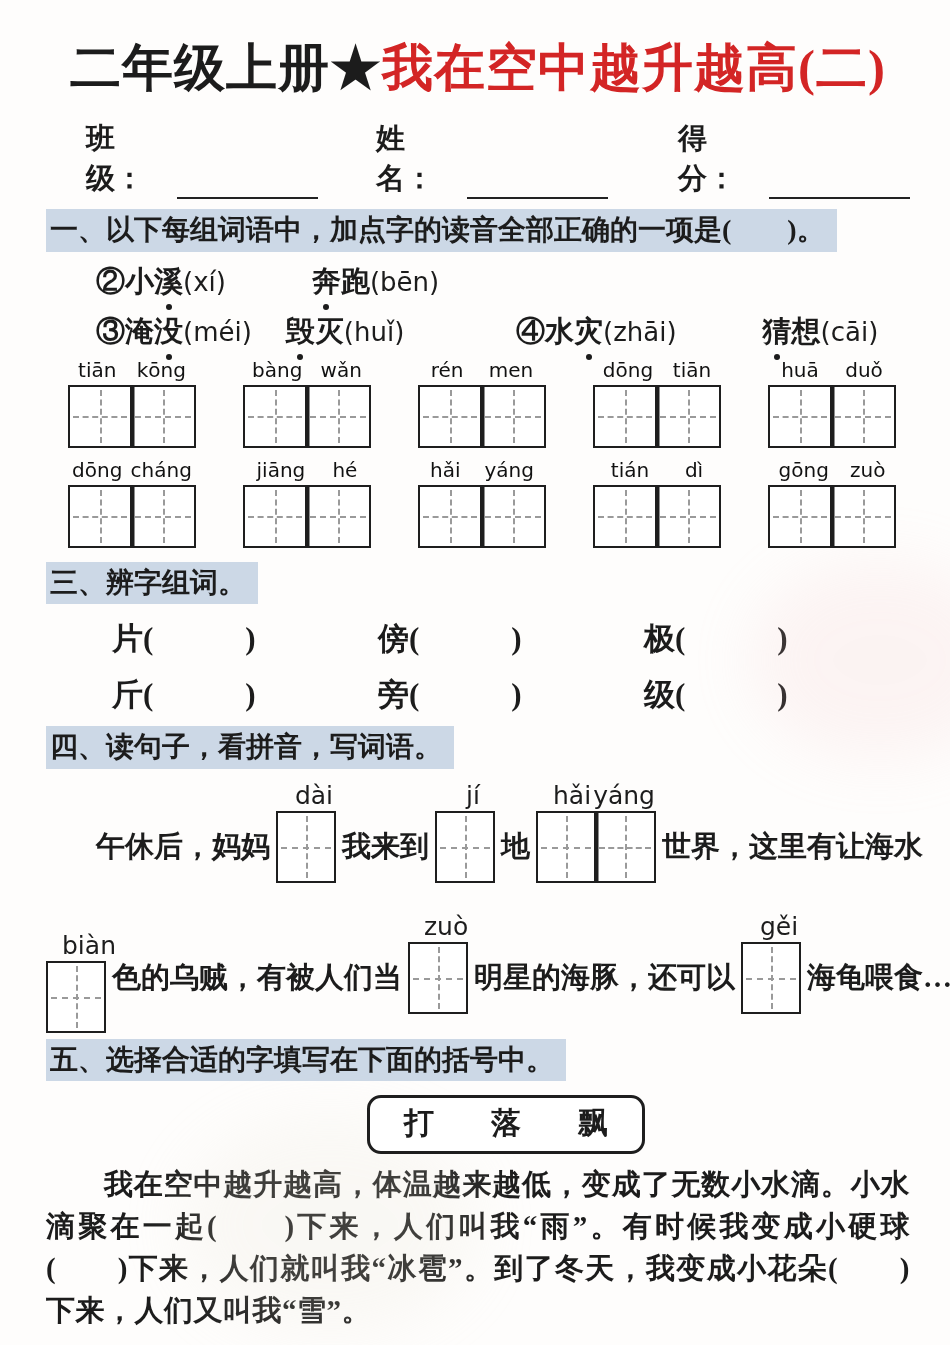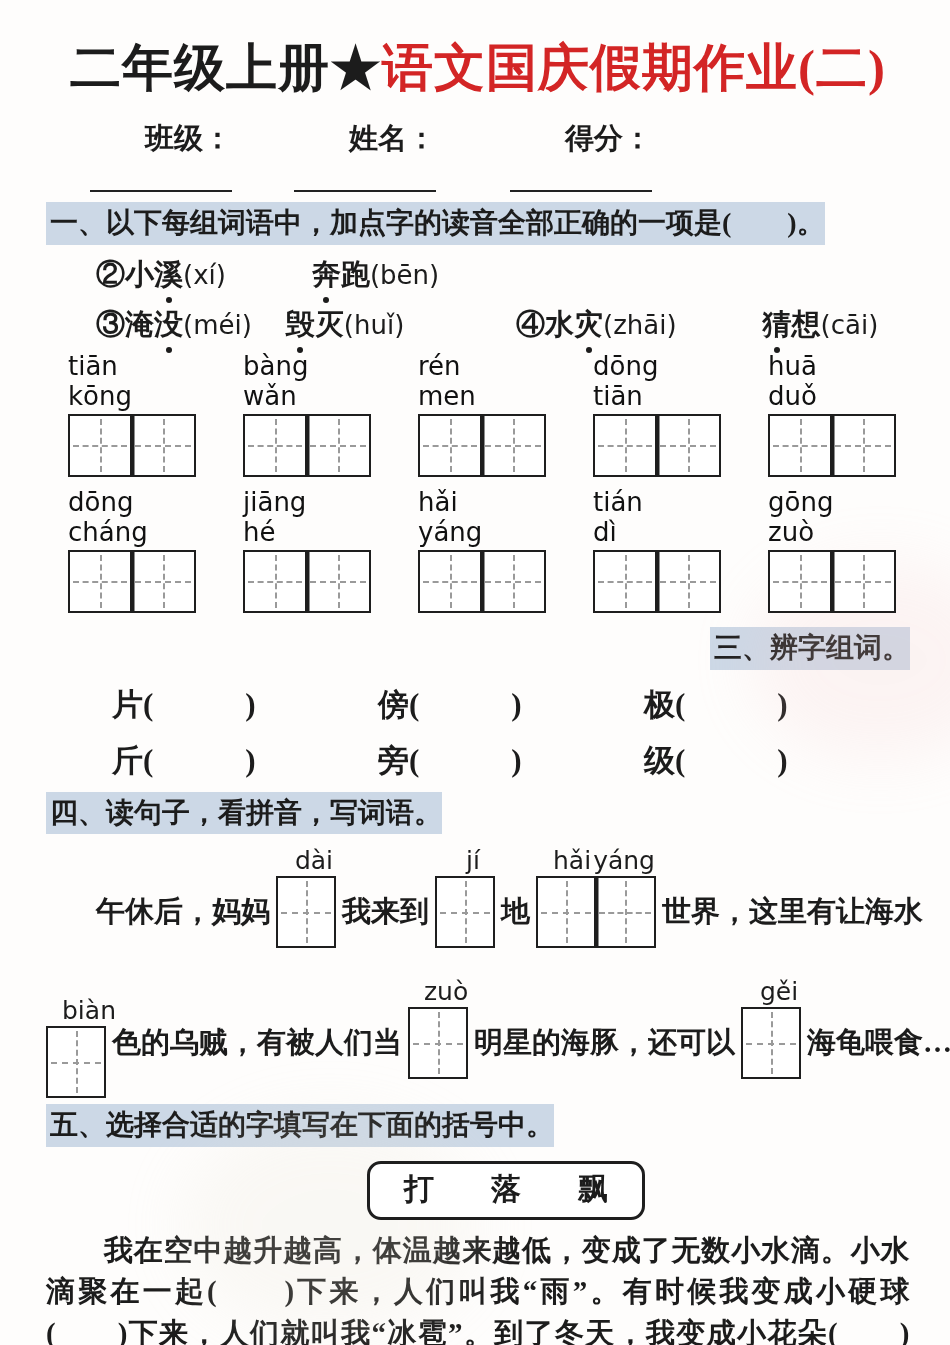--- a/index.html
+++ b/index.html
@@ -14,50 +14,50 @@
   .bgblob { position:absolute; border-radius:50%; filter:blur(30px); opacity:.18; pointer-events:none; }
   .blob1 { width:260px; height:200px; right:-60px; top:560px; background:#f3c9c9; }
   .blob2 { width:300px; height:220px; left:180px; bottom:10px; background:#e7e2d2; }
 
   
   .title { text-align:center; font-size:51px; font-weight:900; letter-spacing:1px; white-space:nowrap; }
   .title .red { color:#d32525; }
 
   
   .fields { display:flex; margin:16px 0 0 40px; font-size:29px; font-weight:700; }
-  .fields .fld { display:flex; align-items:flex-end;flex-direction:column; }
+  .fields .fld { display:flex; align-items:flex-end; }
   .fields .fld + .fld { margin-left:42px; }
   .blank { display:inline-block; width:142px; border-bottom:2.5px solid #222; height:1.15em; margin-left:4px; }
   .fields .f2 { margin-left:58px !important; }
   .fields .f3 { margin-left:70px !important; }
 
   
   .shead {
     display:inline-block; background:#ccd8e6; font-size:28px; font-weight:700;
-    padding:4px 0 5px 4px; line-height:1.2;
+    padding:4px 12px 5px 4px; line-height:1.2;
   }
-  .mt1{margin-top:10px;} .mt2{margin-top:14px;text-align:right;} .mt3{margin-top:6px;}
+  .mt1{margin-top:10px;} .mt2{margin-top:14px;} .mt3{margin-top:6px;}
 
   
   .optrow { display:flex; margin:10px 0 0 50px; font-size:29px; font-weight:600; }
   .optrow .lcol { width:420px; display:flex; }
   .optrow .lcol .witem + .witem { margin-left:34px; }
   .optrow .rcol { display:flex; }
   .optrow .rcol .witem + .witem { margin-left:86px; }
   .witem { white-space:nowrap; }
   .py { font-family:"DejaVu Sans","Liberation Sans",sans-serif; font-size:26px; font-weight:400; }
   .dc { position:relative; display:inline-block; }
   .dc::after { content:""; position:absolute; width:6px; height:6px; border-radius:50%;
                background:#1c1c1c; left:50%; transform:translateX(-50%); bottom:-8px; }
 
   
   .pyrow { display:flex; justify-content:space-between; margin:6px 14px 0 22px; }
   .pyg {}
   .pyl { display:flex; justify-content:space-around; font-family:"DejaVu Sans","Liberation Sans",sans-serif;
-         font-size:26px; color:#111; margin-bottom:3px;flex-direction:column; }
+         font-size:20px; color:#111; margin-bottom:3px; }
   .pair { display:flex; }
   .cell { position:relative; width:64px; height:63px; border:2.5px solid #1e1e1e; background:#fff; }
   .cell + .cell { border-left:none; margin-left:0; box-shadow:inset 2.5px 0 0 #1e1e1e; }
   .vl { position:absolute; left:50%; top:3px; bottom:3px; border-left:2px dashed #9a9a9a; }
   .hl { position:absolute; top:50%; left:3px; right:3px; border-top:2px dashed #9a9a9a; }
 
   
   .crow { display:flex; margin:14px 0 0 66px; font-size:31px; font-weight:600; }
   .crow .ccell { width:292px; white-space:nowrap; }
   .gap3 { display:inline-block; width:92px; }
@@ -80,21 +80,21 @@
           text-align:justify; text-indent:2em; letter-spacing:.5px; }
 </style>
 </head>
 <body>
 
 <div class="page">
   <div class="bgblob blob1"></div>
   <div class="bgblob blob2"></div>
 
   <div class="title">
-    <span>二年级上册★</span><span class="red">语文国庆假期作业(二)</span>
+    <span>二年级上册★</span><span class="red">我在空中越升越高(二)</span>
   </div>
 
   <div class="fields">
     <span class="fld">
       <span>班级：</span>
         <span class="blank"></span>
     </span>
     <span class="fld f2">
       <span>姓名：</span>
         <span class="blank"></span>

